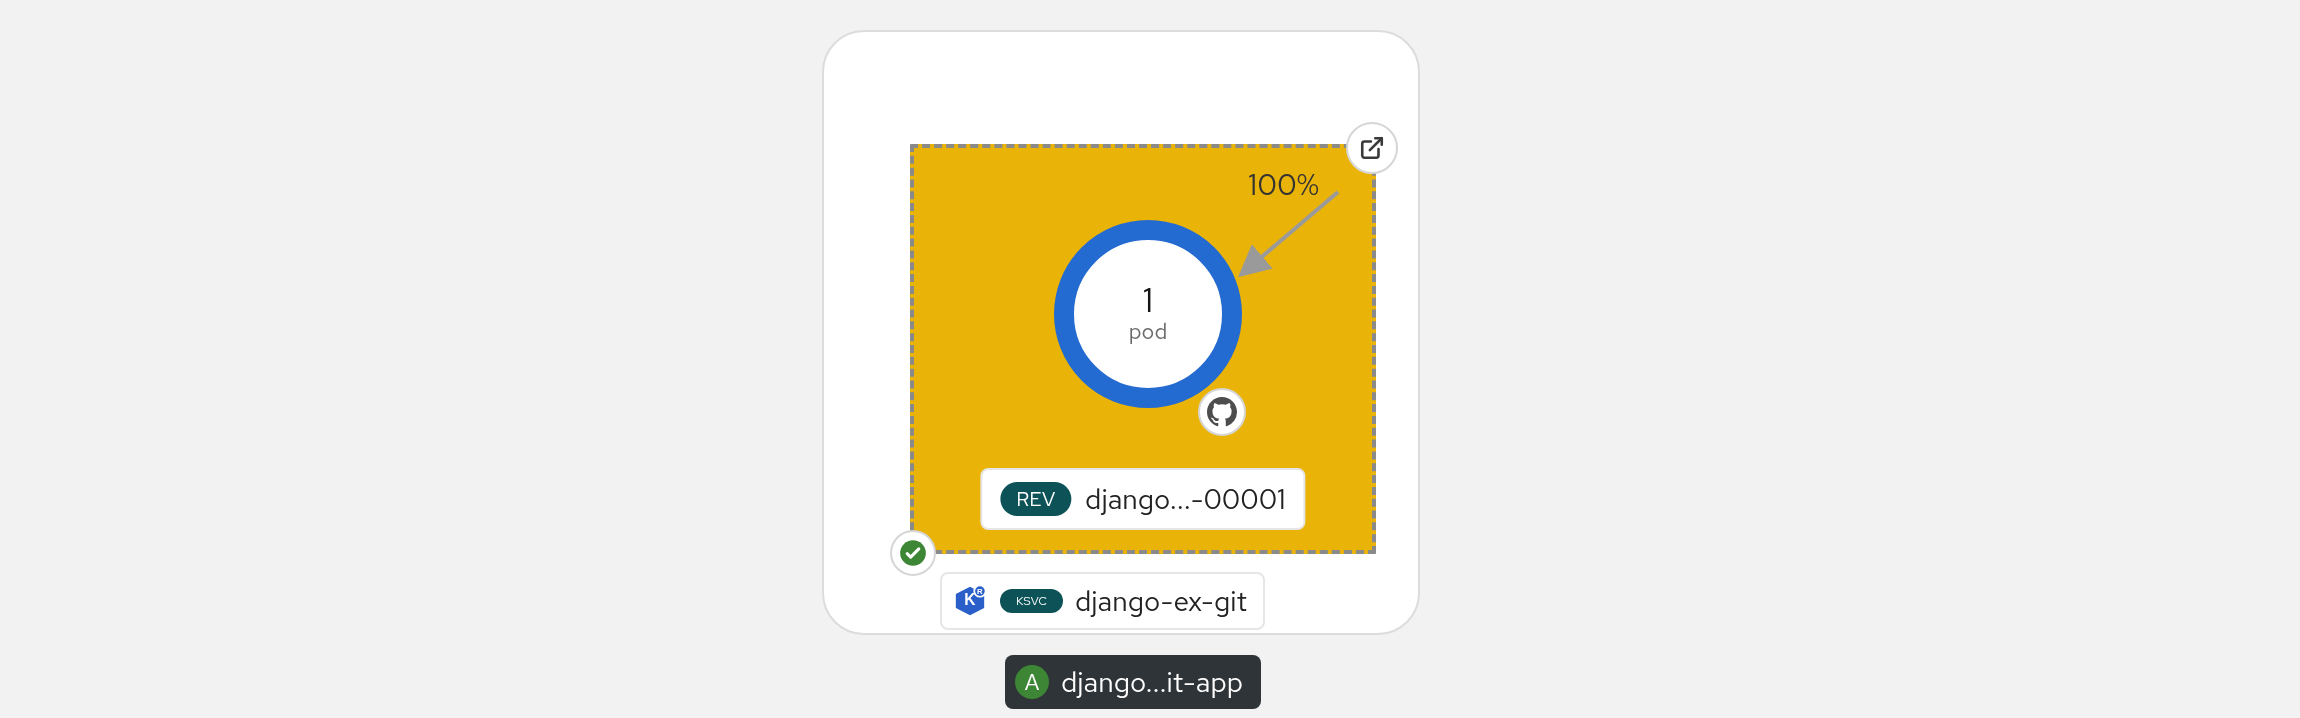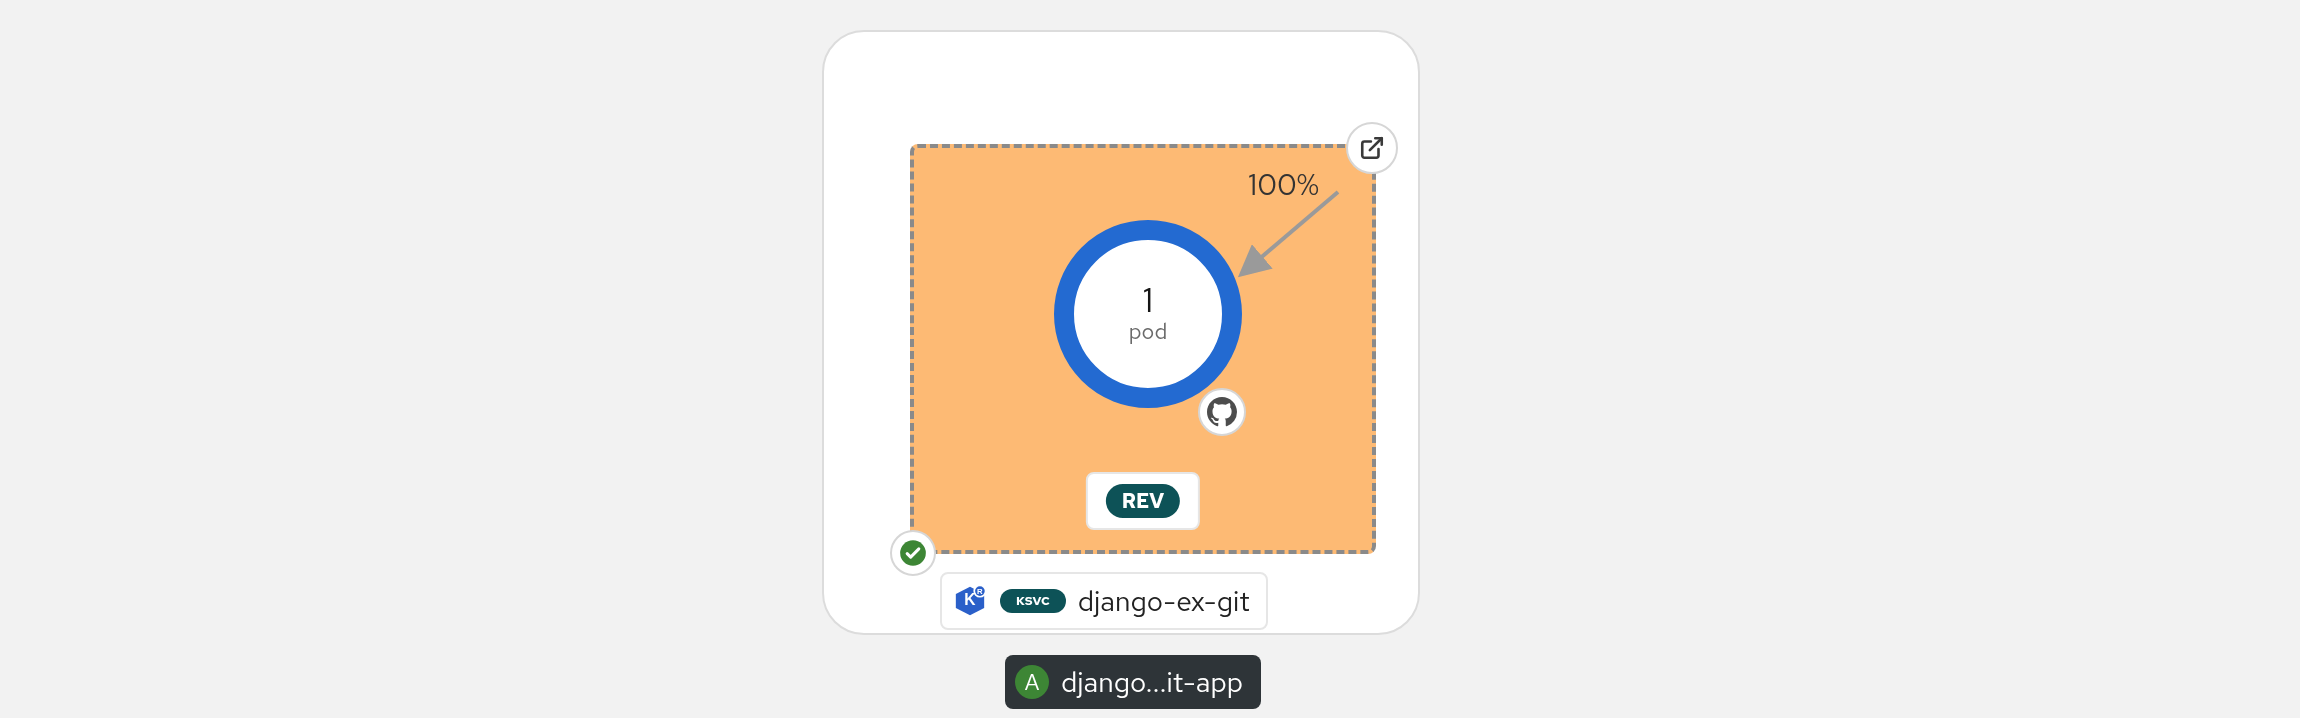--- a/index.html
+++ b/index.html
@@ -26,23 +26,23 @@
     border-radius: 42px;
   }
 
   
   .rev-box {
     position: absolute;
     left: 86px;
     top: 112px;
     width: 466px;
     height: 410px;
-    background: #fdba74;
+    background: #eab308;
     border: 4px dashed #8a8a8a;
-    border-radius: 8px;
+    border-radius: 1px;
   }
 
   
   .pod-donut {
     position: absolute;
     left: 140px;
     top: 72px;
     width: 188px;
     height: 188px;
     border-radius: 50%;
@@ -92,21 +92,21 @@
     display: flex;
     align-items: center;
     gap: 14px;
     white-space: nowrap;
   }
   .tag {
     display: inline-flex;
     align-items: center;
     justify-content: center;
     border-radius: 999px;
-    font-weight: 700;
+    font-weight: 400;
     color: #fff;
   }
   .tag.rev  { background: #0d5257; font-size: 20px; padding: 4px 16px; }
   .label-text { font-size: 28px; color: #222; }
 
   
   .traffic-pct {
     position: absolute;
     left: 334px;
     top: 16px;
@@ -246,20 +246,21 @@
                  .07-.52.28-.87.51-1.07-1.78-.2-3.64-.89-3.64-3.95 0-.87.31-1.59.82-2.15
                  -.08-.2-.36-1.02.08-2.12 0 0 .67-.21 2.2.82a7.6 7.6 0 0 1 2-.27c.68 0 1.36.09 2 .27
                  1.53-1.04 2.2-.82 2.2-.82.44 1.1.16 1.92.08 2.12.51.56.82 1.27.82 2.15
                  0 3.07-1.87 3.75-3.65 3.95.29.25.54.73.54 1.48 0 1.07-.01 1.93-.01 2.2
                  0 .21.15.46.55.38A8.01 8.01 0 0 0 16 8c0-4.42-3.58-8-8-8z"></path>
       </svg>
     </div>
 
     <div class="rev-label-wrap">
       <span class="tag rev">REV</span>
+      <span class="label-text">django...-00001</span>
     </div>
   </div>
 
   <div class="status-badge">
     <svg width="28" height="28" viewBox="0 0 24 24">
       <circle cx="12" cy="12" r="11" fill="#3d8635"></circle>
       <path d="M7 12.5l3 3 7-7" stroke="#fff" stroke-width="2.6" fill="none" stroke-linecap="round" stroke-linejoin="round"></path>
     </svg>
   </div>
 

